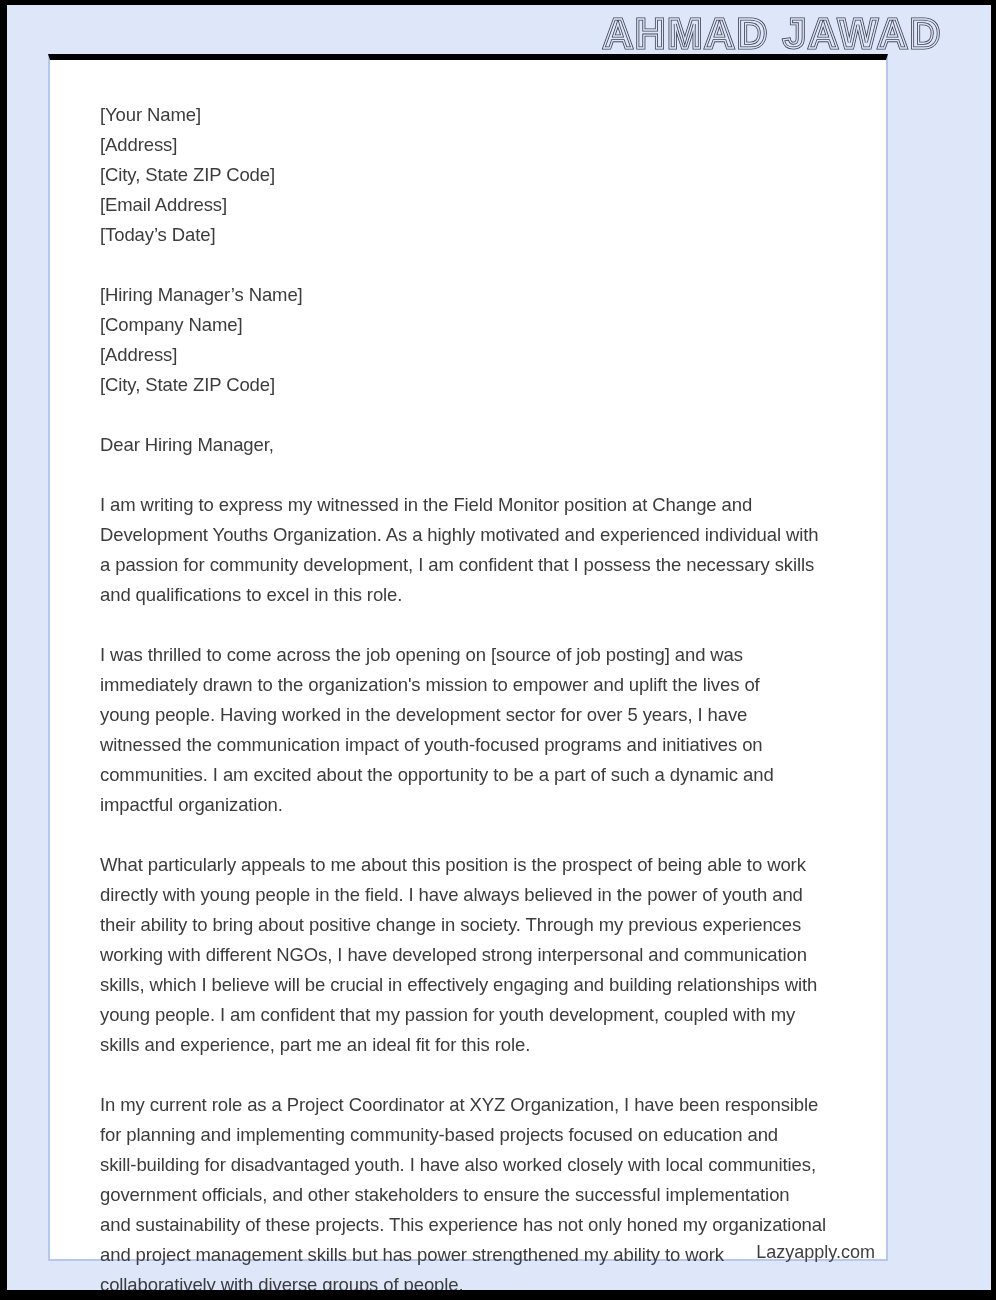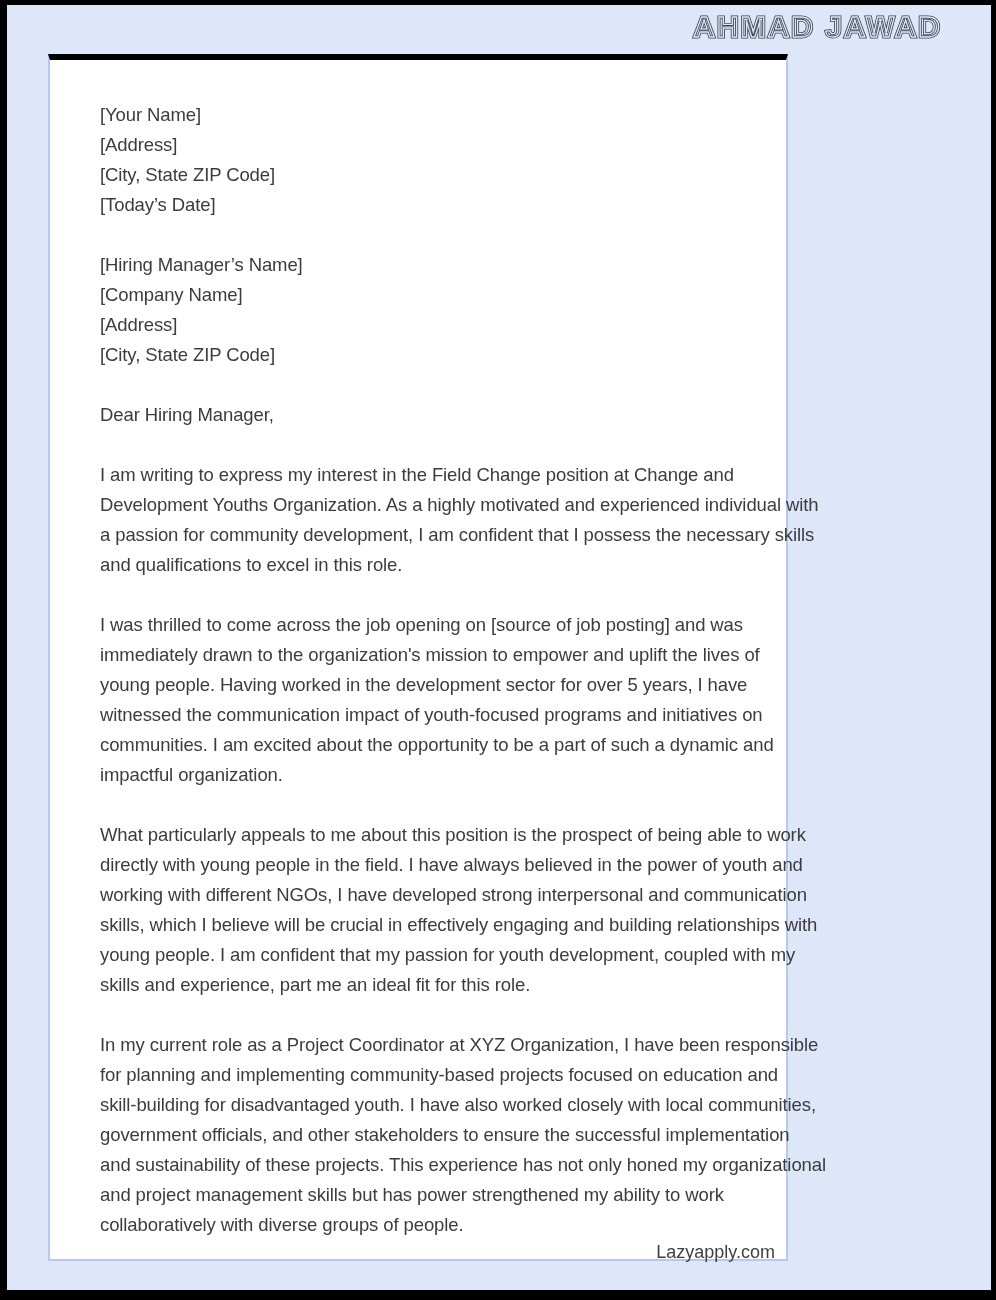--- a/index.html
+++ b/index.html
@@ -20,42 +20,42 @@
     border-color: #000;
     border-width: 5px 5px 10px 7px;
     pointer-events: none;
     z-index: 20;
   }
   
   .title {
     position: absolute;
     top: 10px;
     right: 54px;
-    font-size: 30px;
+    font-size: 42px;
     font-weight: bold;
     letter-spacing: 2px;
     white-space: pre;
     color: #dee6fa;
     -webkit-text-stroke: 3px #3e434e;
     z-index: 5;
   }
   .title::after {
     content: attr(data-text);
     position: absolute;
     left: 0;
     top: 0;
     color: transparent;
     -webkit-text-stroke: 1.3px #dee6fa;
   }
   
   .page {
     position: absolute;
     left: 48px;
     top: 54px;
-    width: 740px;
+    width: 840px;
     height: 1207px;
     box-sizing: border-box;
     background: #ffffff;
     border-top: 6px solid #000000;
     border-left: 2px solid #b6c8f0;
     border-right: 2px solid #b6c8f0;
     border-bottom: 2px solid #b6c8f0;
     overflow: visible;
     z-index: 2;
   }
@@ -92,53 +92,55 @@
   <div class="title" data-text="AHMAD JAWAD">AHMAD JAWAD</div>
 
   <div class="page">
 
     <div class="letter">
 
       <div class="block">
           <div class="line">[Your Name]</div>
           <div class="line">[Address]</div>
           <div class="line">[City, State ZIP Code]</div>
+          <div class="line">[Email Address]</div>
           <div class="line">[Today’s Date]</div>
         </div>
 
       <div class="block">
           <div class="line">[Hiring Manager’s Name]</div>
           <div class="line">[Company Name]</div>
           <div class="line">[Address]</div>
           <div class="line">[City, State ZIP Code]</div>
         </div>
 
       <div class="block">
         <div class="line">Dear Hiring Manager,</div>
       </div>
 
       <div class="block">
-          <div class="line">I am writing to express my interest in the Field Change position at Change and</div>
+          <div class="line">I am writing to express my witnessed in the Field Monitor position at Change and</div>
           <div class="line">Development Youths Organization. As a highly motivated and experienced individual with</div>
           <div class="line">a passion for community development, I am confident that I possess the necessary skills</div>
           <div class="line">and qualifications to excel in this role.</div>
         </div>
 
       <div class="block">
           <div class="line">I was thrilled to come across the job opening on [source of job posting] and was</div>
           <div class="line">immediately drawn to the organization's mission to empower and uplift the lives of</div>
           <div class="line">young people. Having worked in the development sector for over 5 years, I have</div>
           <div class="line">witnessed the communication impact of youth-focused programs and initiatives on</div>
           <div class="line">communities. I am excited about the opportunity to be a part of such a dynamic and</div>
           <div class="line">impactful organization.</div>
         </div>
 
       <div class="block">
           <div class="line">What particularly appeals to me about this position is the prospect of being able to work</div>
           <div class="line">directly with young people in the field. I have always believed in the power of youth and</div>
+          <div class="line">their ability to bring about positive change in society. Through my previous experiences</div>
           <div class="line">working with different NGOs, I have developed strong interpersonal and communication</div>
           <div class="line">skills, which I believe will be crucial in effectively engaging and building relationships with</div>
           <div class="line">young people. I am confident that my passion for youth development, coupled with my</div>
           <div class="line">skills and experience, part me an ideal fit for this role.</div>
         </div>
 
       <div class="block">
           <div class="line">In my current role as a Project Coordinator at XYZ Organization, I have been responsible</div>
           <div class="line">for planning and implementing community-based projects focused on education and</div>
           <div class="line">skill-building for disadvantaged youth. I have also worked closely with local communities,</div>

